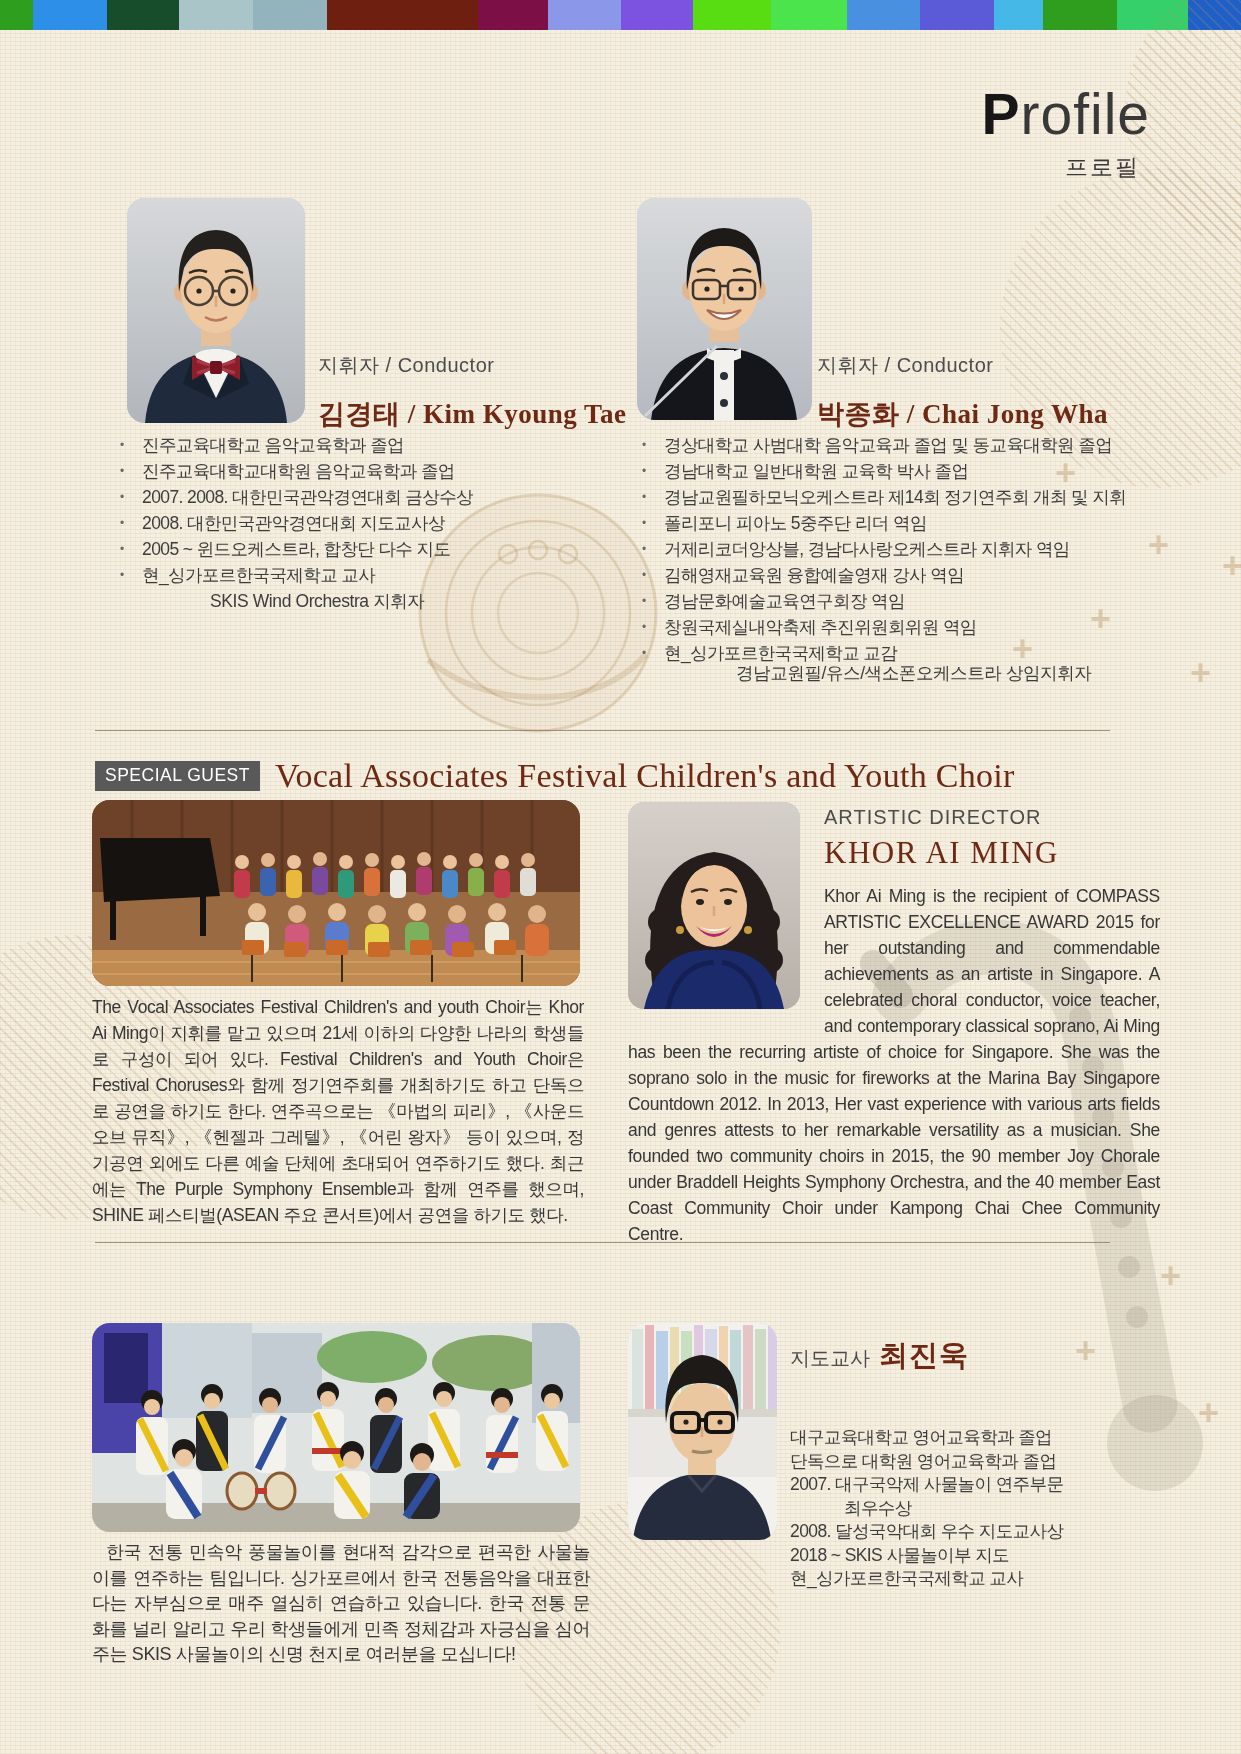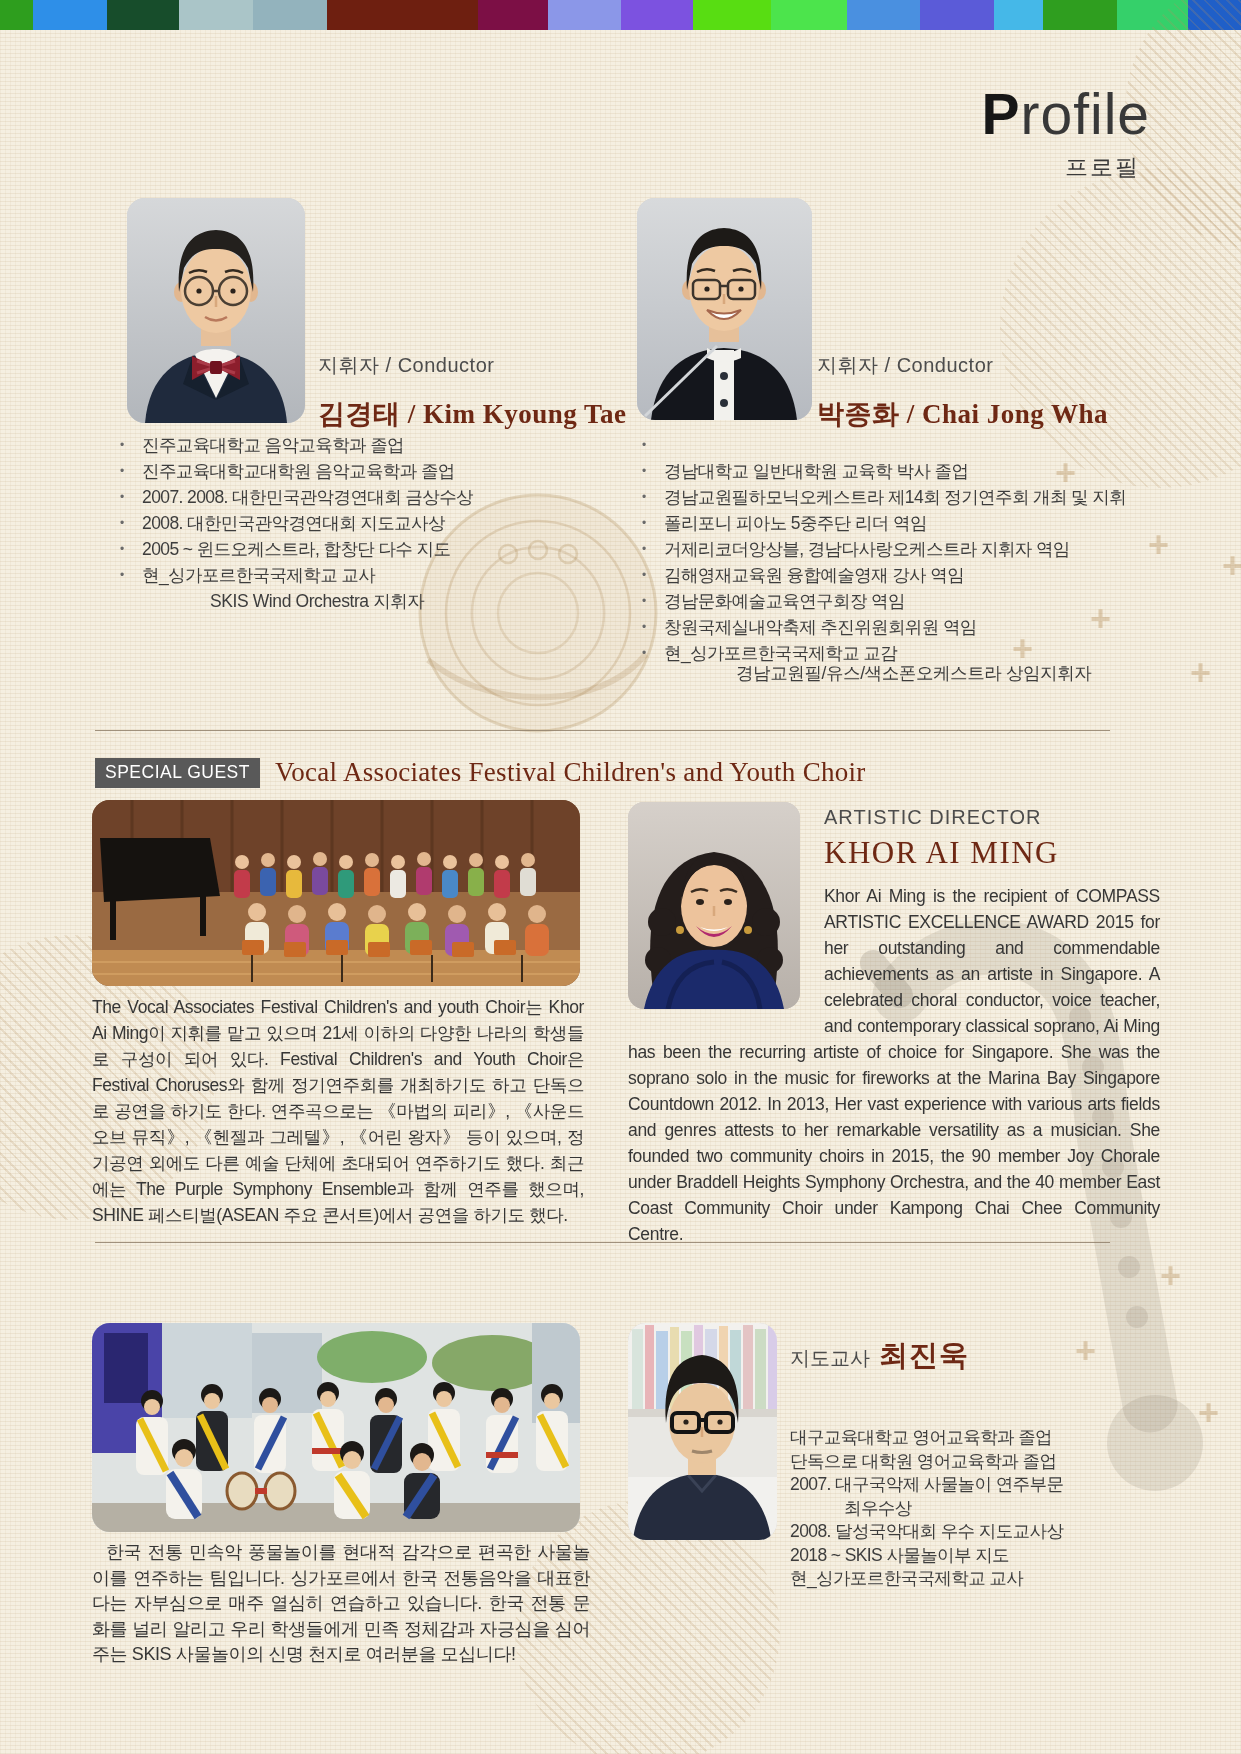--- a/index.html
+++ b/index.html
@@ -40,21 +40,21 @@
   .cond-name{font-family:"Liberation Serif", serif;font-size:27px;font-weight:600;color:#6e2814;margin-top:17px;letter-spacing:.5px;}
   
   .bullets{position:absolute;}
   .bullet-item{display:flex;line-height:26px;font-size:17.5px;letter-spacing:-0.6px;color:#3d3d3d;white-space:nowrap;}
   .bullet-item .dot{width:22px;flex:none;color:#6a6a6a;font-size:12px;line-height:26px;padding-left:2px;}
   .subline{position:absolute;font-size:17.5px;letter-spacing:-0.4px;color:#3d3d3d;white-space:nowrap;margin-left:36px;}
   .divider{position:absolute;left:95px;width:1015px;height:1px;background:#90806b;opacity:.85;}
   
   .sg-head{position:absolute;left:95px;top:757px;display:flex;align-items:center;gap:15px;}
   .badge{background:#595959;color:#ffffff;font-size:17.5px;padding:4px 10px 5px;letter-spacing:.5px;}
-  .sg-title{font-family:"Liberation Serif", serif;font-size:27px;color:#6e2814;letter-spacing:.3px;white-space:nowrap;}
+  .sg-title{font-family:"Liberation Serif", serif;font-size:34px;color:#6e2814;letter-spacing:.3px;white-space:nowrap;}
   .choir-par{position:absolute;left:92px;top:994px;width:492px;font-size:17.5px;line-height:26px;text-align:justify;color:#363636;letter-spacing:-0.4px;}
   .director-block{position:absolute;left:628px;top:800px;width:532px;}
   .float-photo{float:left;width:172px;height:207px;margin:2px 24px 8px 0;border-radius:16px;overflow:hidden;background:#cfc9c3;}
   .dir-label{font-size:20px;color:#4c4c4c;letter-spacing:1px;padding-top:6px;}
   .dir-name{font-family:"Liberation Serif", serif;font-size:31px;color:#6e2814;letter-spacing:1.5px;margin:6px 0 12px;}
   .dir-bio{font-size:17.5px;line-height:26px;text-align:justify;color:#363636;letter-spacing:-0.3px;}
   
   .skis-title{position:absolute;left:93px;top:1332px;font-family:"Liberation Serif", serif;font-size:28px;color:#6e2814;letter-spacing:.5px;}
   .skis-par{position:absolute;left:92px;top:1540px;width:498px;font-size:18px;line-height:25.5px;text-align:justify;color:#363636;letter-spacing:-0.4px;text-indent:14px;}
   .teacher-head{position:absolute;left:790px;top:1336px;white-space:nowrap;}
@@ -230,20 +230,21 @@
       <path d="M70,112 Q87,130 104,112 Q87,119 70,112 Z" fill="#ffffff" stroke="#a5674d" stroke-width="2"></path>
     </svg>
   </div>
   <div class="cond-head" style="left:817px;top:352px;">
     <div class="role">지휘자 / Conductor</div>
     <div class="cond-name">박종화 / Chai Jong Wha</div>
   </div>
   <div class="bullets" style="left:640px;top:432px;width:500px;">
       <div class="bullet-item">
         <span class="dot">•</span>
+        <span class="txt">경상대학교 사범대학 음악교육과 졸업 및 동교육대학원 졸업</span>
       </div>
       <div class="bullet-item">
         <span class="dot">•</span>
         <span class="txt">경남대학교 일반대학원 교육학 박사 졸업</span>
       </div>
       <div class="bullet-item">
         <span class="dot">•</span>
         <span class="txt">경남교원필하모닉오케스트라 제14회 정기연주회 개최 및 지휘</span>
       </div>
       <div class="bullet-item">

